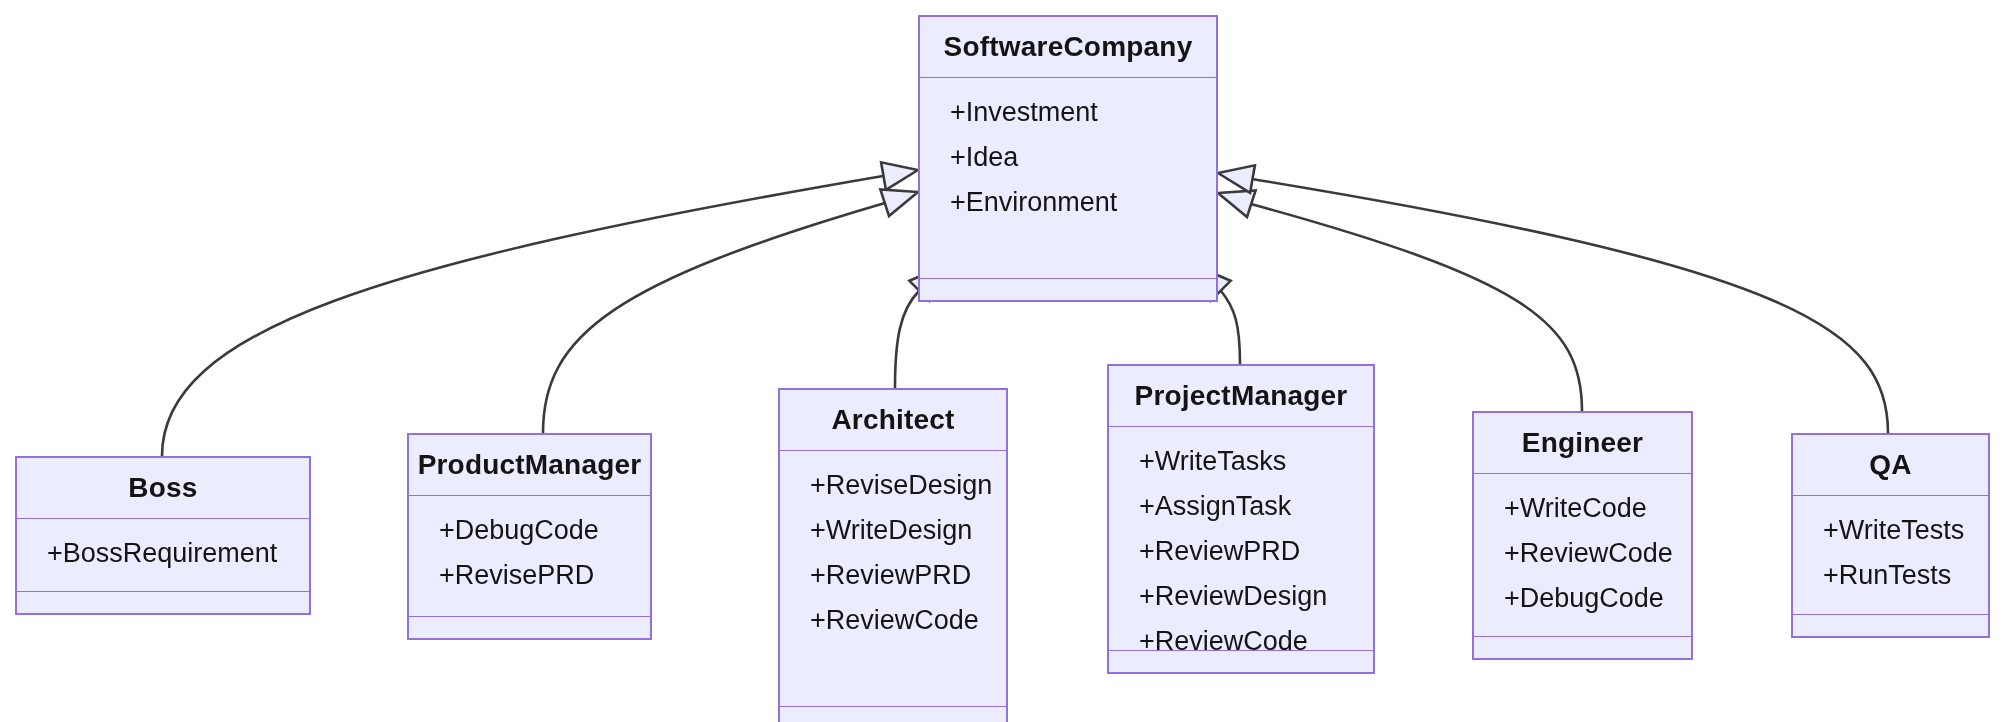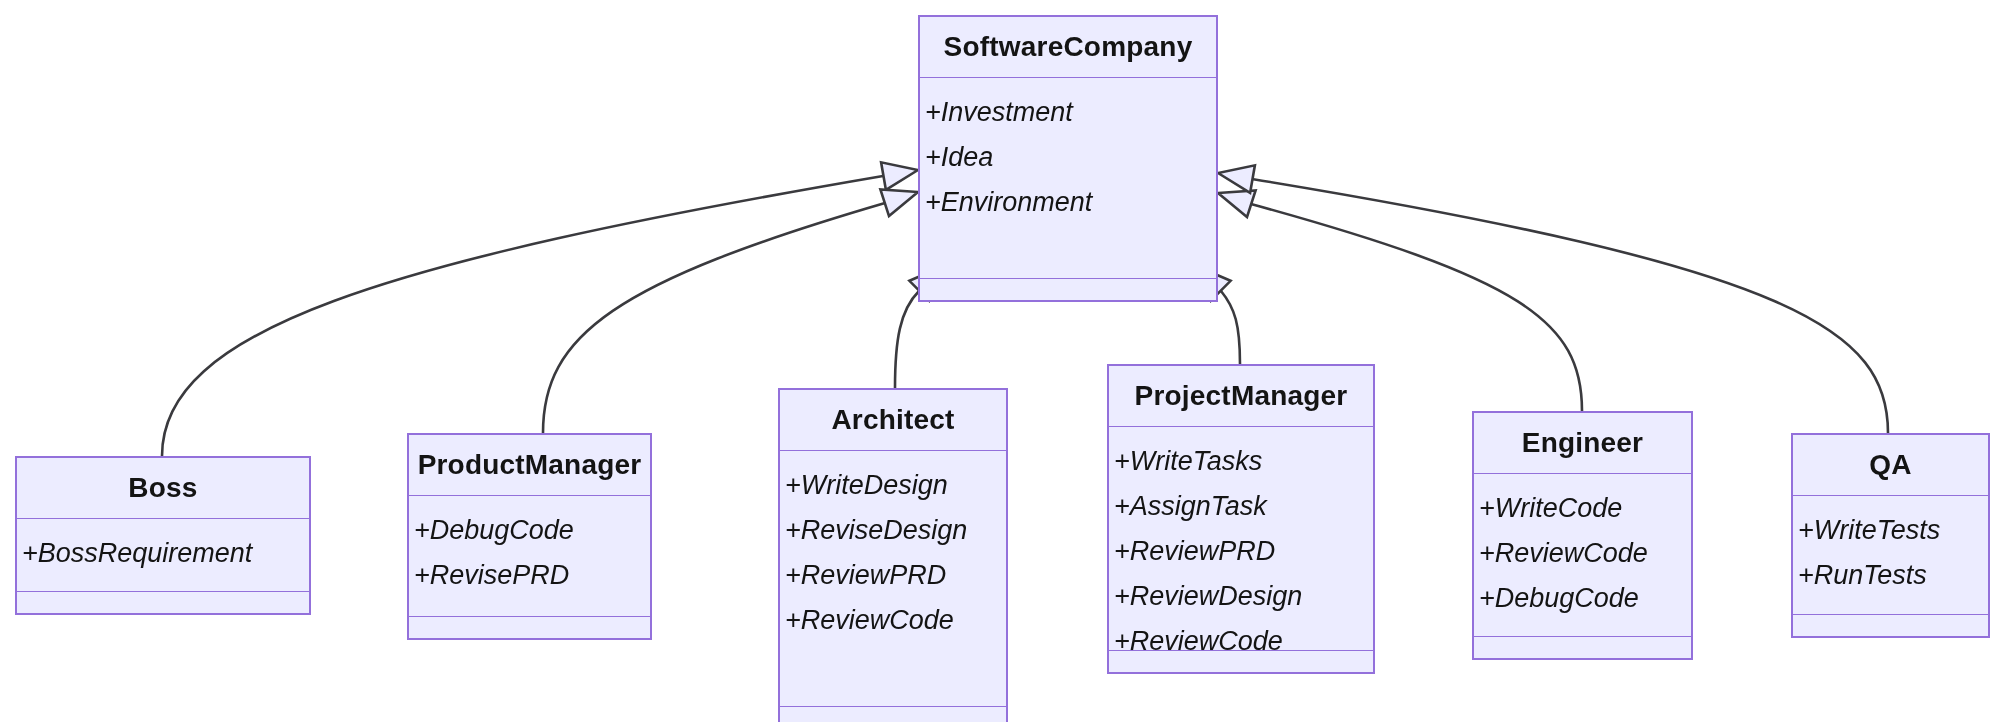--- a/index.html
+++ b/index.html
@@ -48,23 +48,22 @@
     border-bottom: 1.5px solid #9370DB;
   }
   .class-members {
     flex: 1 1 auto;
     padding: 12px 0;
     font-size: 27px;
     overflow: hidden;
   }
   .member {
     line-height: 45px;
-    padding-left: 5px;
+    padding-left: 30px;
     white-space: nowrap;
-    font-style: italic;
   }
   .class-methods {
     flex: 0 0 auto;
     height: 21px;
     border-top: 1.5px solid #9370DB;
   }
   
   #box-softwarecompany { left: 918px; top: 15px;  width: 300px; height: 287px; }
   #box-boss            { left: 15px;  top: 456px; width: 296px; height: 159px; }
   #box-productmanager  { left: 407px; top: 433px; width: 245px; height: 207px; }
@@ -122,22 +121,22 @@
     <div class="class-members">
       <div class="member">+DebugCode</div>
       <div class="member">+RevisePRD</div>
     </div>
     <div class="class-methods"></div>
   </div>
 
   <div class="class-box" id="box-architect">
     <div class="class-title">Architect</div>
     <div class="class-members">
+      <div class="member">+ReviseDesign</div>
       <div class="member">+WriteDesign</div>
-      <div class="member">+ReviseDesign</div>
       <div class="member">+ReviewPRD</div>
       <div class="member">+ReviewCode</div>
     </div>
     <div class="class-methods"></div>
   </div>
 
   <div class="class-box" id="box-projectmanager">
     <div class="class-title">ProjectManager</div>
     <div class="class-members">
       <div class="member">+WriteTasks</div>

